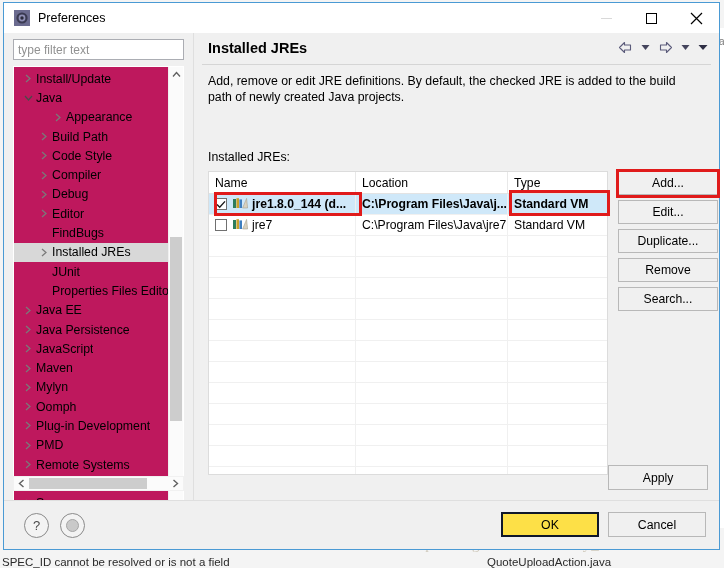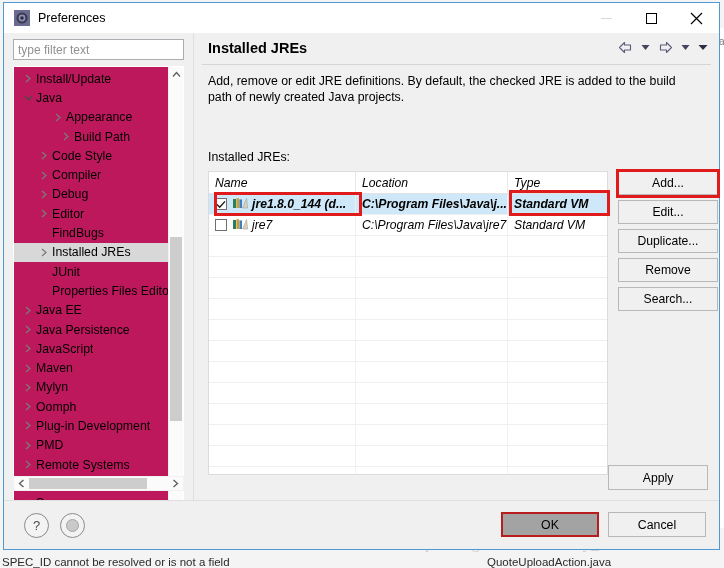--- a/index.html
+++ b/index.html
@@ -241,21 +241,20 @@
 
   
   .table-box {
     position: absolute;
     left: 14px; top: 138px;
     width: 400px; height: 304px;
     background: #ffffff;
     border: 1px solid #dcdcdc;
     box-sizing: border-box;
     overflow: hidden;
-    font-style: italic;
   }
   .thead {
     display: flex;
     height: 21px;
     background: #ffffff;
     border-bottom: 1px solid #e3e3e3;
     font-size: 12.2px;
   }
   .th {
     display: flex; align-items: center;
@@ -368,22 +367,22 @@
   .fbtn {
     width: 98px; height: 25px;
     background: #f0f0f0;
     border: 1px solid #b8b8b8;
     font-size: 12.3px;
     display: flex; align-items: center; justify-content: center;
     box-sizing: border-box;
     color: #000;
   }
   .fbtn.default {
-    border: 2px solid #b91c1c;
-    background: #a3a3a3;
+    border: 2px solid #0f172a;
+    background: #fde047;
     margin-left: 32px;
   }
 </style>
 </head>
 <body>
 
 <div id="root">
 
   <div class="bg-layer"></div>
   <div class="bg-right-strip"></div>
@@ -445,21 +444,21 @@
                 <span class="tree-label">Java</span>
               </div>
               <div class="tree-item" style="padding-left: 36px;">
                 <span class="twisty">
                   <svg width="8" height="9" viewBox="0 0 8 9">
                     <path d="M2 1 L6 4.5 L2 8" stroke="#7a7a7a" stroke-width="1.25" fill="none"></path>
                   </svg>
                 </span>
                 <span class="tree-label">Appearance</span>
               </div>
-              <div class="tree-item" style="padding-left: 22px; margin-left: 22px;">
+              <div class="tree-item" style="padding-left: 22px;">
                 <span class="twisty">
                   <svg width="8" height="9" viewBox="0 0 8 9">
                     <path d="M2 1 L6 4.5 L2 8" stroke="#7a7a7a" stroke-width="1.25" fill="none"></path>
                   </svg>
                 </span>
                 <span class="tree-label">Build Path</span>
               </div>
               <div class="tree-item" style="padding-left: 22px;">
                 <span class="twisty">
                   <svg width="8" height="9" viewBox="0 0 8 9">

